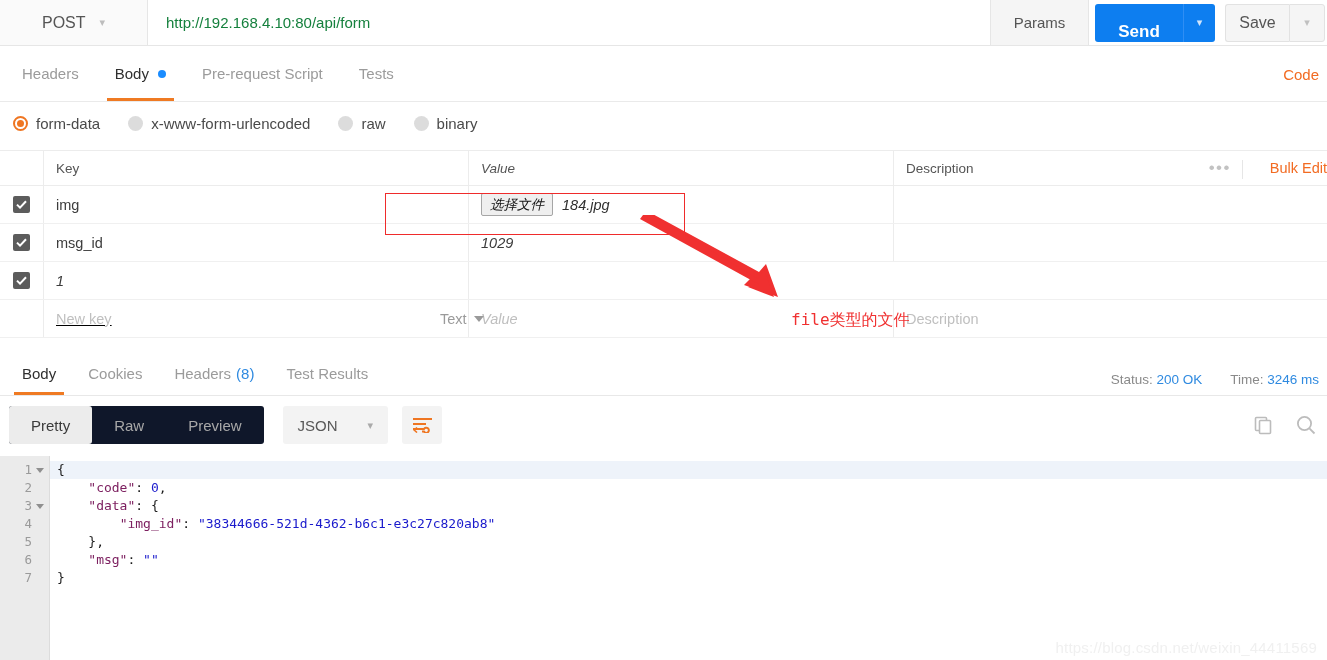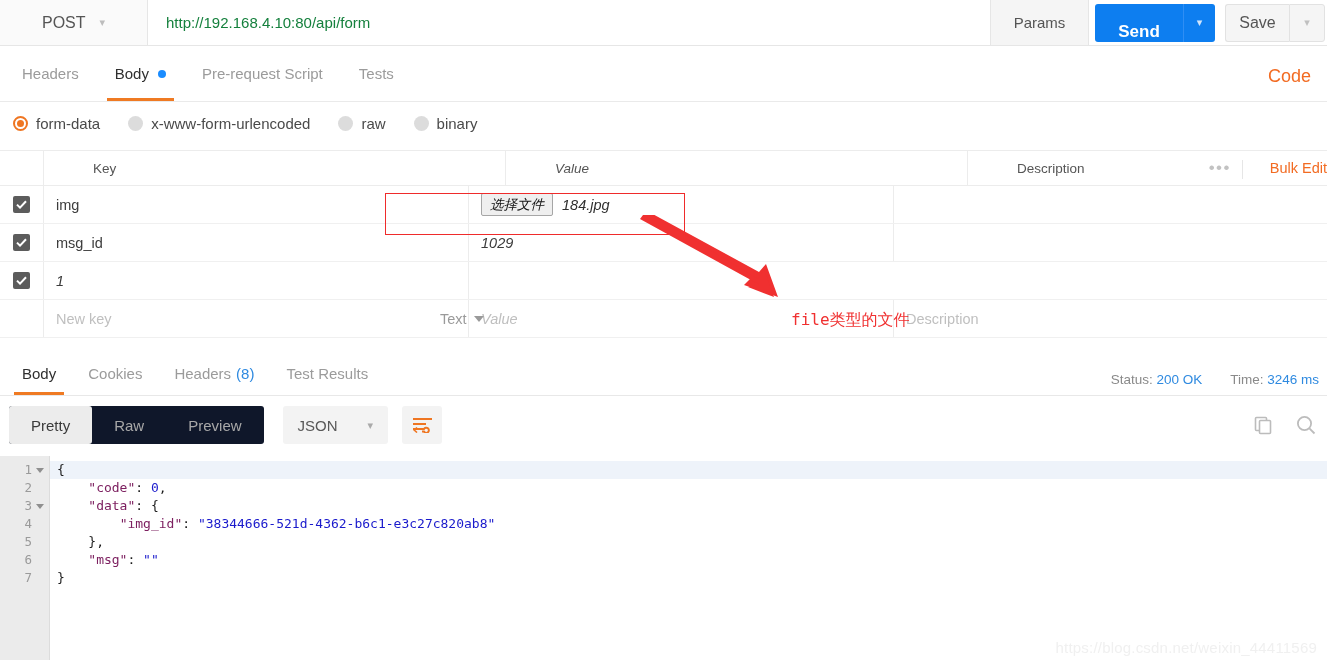--- a/index.html
+++ b/index.html
@@ -72,21 +72,21 @@
   .rtab.active { color:#2f2f2f; }
   .rtab.active::after {
     content:""; position:absolute; left:10px; right:10px; bottom:0;
     height:3px; background:#ef7a23;
   }
   .dot-blue {
     display:inline-block; width:8px; height:8px; border-radius:50%;
     background:#1a8cff; margin-left:9px; vertical-align:middle;
   }
   .code-link {
-    position:absolute; right:16px; top:66px; font-size:18px; color:#f26b22; cursor:pointer;
+    position:absolute; right:8px; top:66px; font-size:15px; color:#f26b22; cursor:pointer;
   }
 
   
   .radio-row {
     position:absolute; left:0; top:102px; width:1327px; height:42px;
     display:flex; align-items:center; padding-left:13px; background:#fff;
   }
   .radio-item { display:flex; align-items:center; cursor:pointer; margin-right:28px; }
   .radio-circle {
     width:15px; height:15px; border-radius:50%; background:#dcdcdc;
@@ -95,21 +95,21 @@
   .radio-circle.sel { background:#fff; border:2px solid #ef7622; }
   .radio-circle.sel::after {
     content:""; width:7px; height:7px; border-radius:50%; background:#ef7622;
   }
   .radio-label { font-size:15px; color:#4a4a4a; }
 
   
   .kv { position:absolute; left:0; top:150px; width:1327px; }
   .kv-head {
     display:flex; height:36px; border-top:1px solid #ececec; border-bottom:1px solid #ececec;
-    align-items:center; background:#fff; position:relative;gap:37px;
+    align-items:center; background:#fff; position:relative;
   }
   .kv-row {
     display:flex; height:38px; align-items:center;
     border-bottom:1px solid #f0f0f0; background:#fff; position:relative;
   }
   .c-check { width:44px; display:flex; align-items:center; justify-content:center;
              border-right:1px solid #ececec; height:100%; }
   .c-key   { width:425px; height:100%; display:flex; align-items:center;
              padding-left:12px; border-right:1px solid #ececec; }
   .c-val   { width:425px; height:100%; display:flex; align-items:center;
@@ -147,21 +147,21 @@
   
   .typedd {
     position:absolute; left:396px; top:0; height:100%;
     display:flex; align-items:center; gap:7px;
     font-size:14.5px; color:#9a9a9a; cursor:pointer;
   }
   .tri-down {
     width:0;height:0;border-left:5px solid transparent;border-right:5px solid transparent;
     border-top:6px solid #9a9a9a;
   }
-  .newkey-row .c-key { position:relative; }
+  .newkey-row .c-key { position:relative;text-decoration:underline; }
 
   
   .anno-rect {
     position:absolute; left:385px; top:193px; width:300px; height:42px;
     border:1.6px solid #ef2b2b; pointer-events:none; z-index:20;
   }
   .anno-arrow { position:absolute; left:640px; top:215px; z-index:21; pointer-events:none; }
   .anno-text {
     position:absolute; left:791px; top:310px; z-index:22;
     color:#f03030; font-size:16px;

